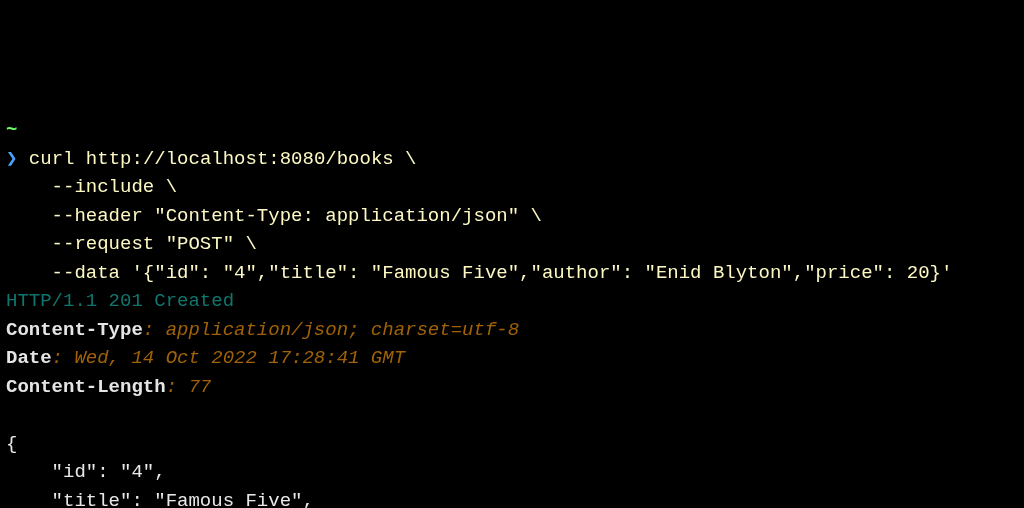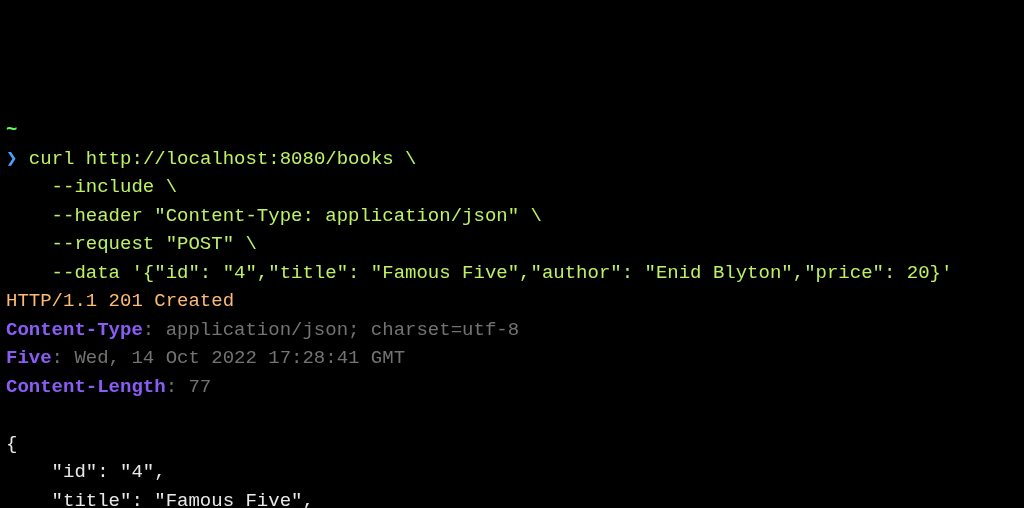--- a/index.html
+++ b/index.html
@@ -21,51 +21,52 @@
     }
     .tilde {
       color: #66ff66;
       font-weight: bold;
     }
     .prompt {
       color: #4aa3ff;
       font-weight: bold;
     }
     .cmd-text {
-      color: #bef264;
+      color: #fef9c3;
       font-family: Liberation Mono, monospace;
     }
     .resp-text {
-      color: #fdba74;
+      color: #0f766e;
     }
     .header-key {
       font-weight: bold;
-      color: #8b5cf6;
+      color: #e5e5e5;
     }
     .header-val {
-      color: #737373;
+      color: #a16207;
+      font-style: italic;
     }
     .body-text {
       color: #e8e8e8;
     }
   </style>
 </head>
 <body>
 
 
 
 <div><span class="tilde">~</span>
 <span class="prompt">❯</span> <span class="cmd-text">curl http://localhost:8080/books \</span>
 <span class="cmd-text">    --include \</span>
 <span class="cmd-text">    --header "Content-Type: application/json" \</span>
 <span class="cmd-text">    --request "POST" \</span>
 <span class="cmd-text">    --data '{"id": "4","title": "Famous Five","author": "Enid Blyton","price": 20}'</span>
 <span class="resp-text">HTTP/1.1 201 Created</span>
 <span class="header-key">Content-Type</span><span class="header-val">: application/json; charset=utf-8</span>
-<span class="header-key">Five</span><span class="header-val">: Wed, 14 Oct 2022 17:28:41 GMT</span>
+<span class="header-key">Date</span><span class="header-val">: Wed, 14 Oct 2022 17:28:41 GMT</span>
 <span class="header-key">Content-Length</span><span class="header-val">: 77</span>
 
 <span class="body-text">{</span>
 <span class="body-text">    "id": "4",</span>
 <span class="body-text">    "title": "Famous Five",</span>
 
 
 </div>
 
 

